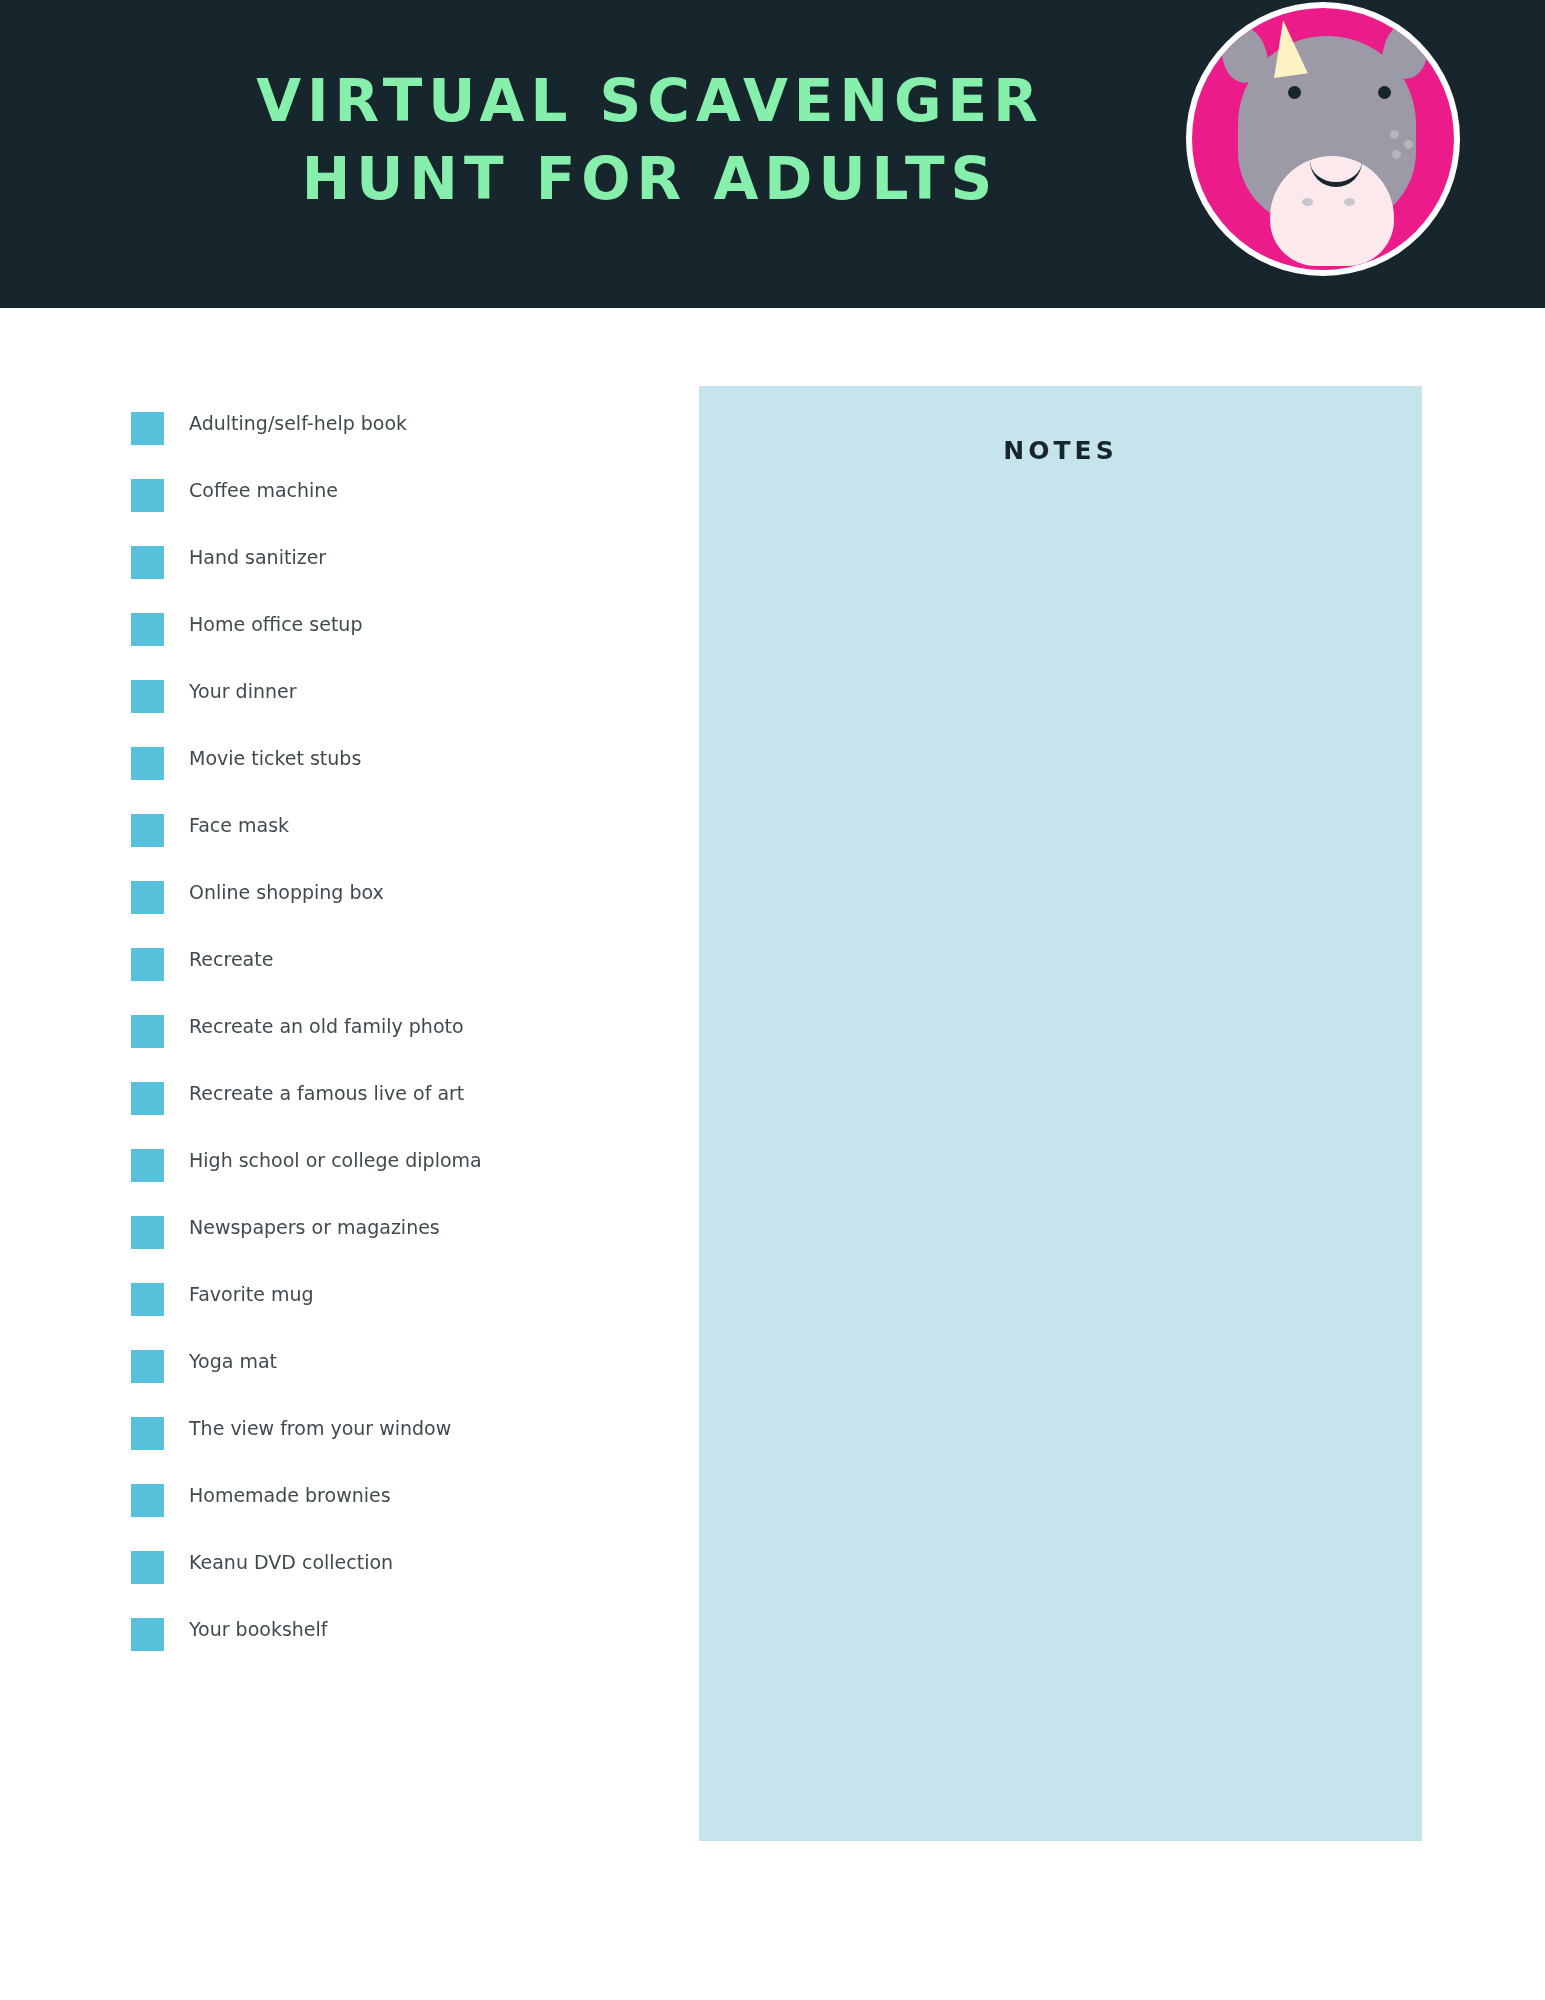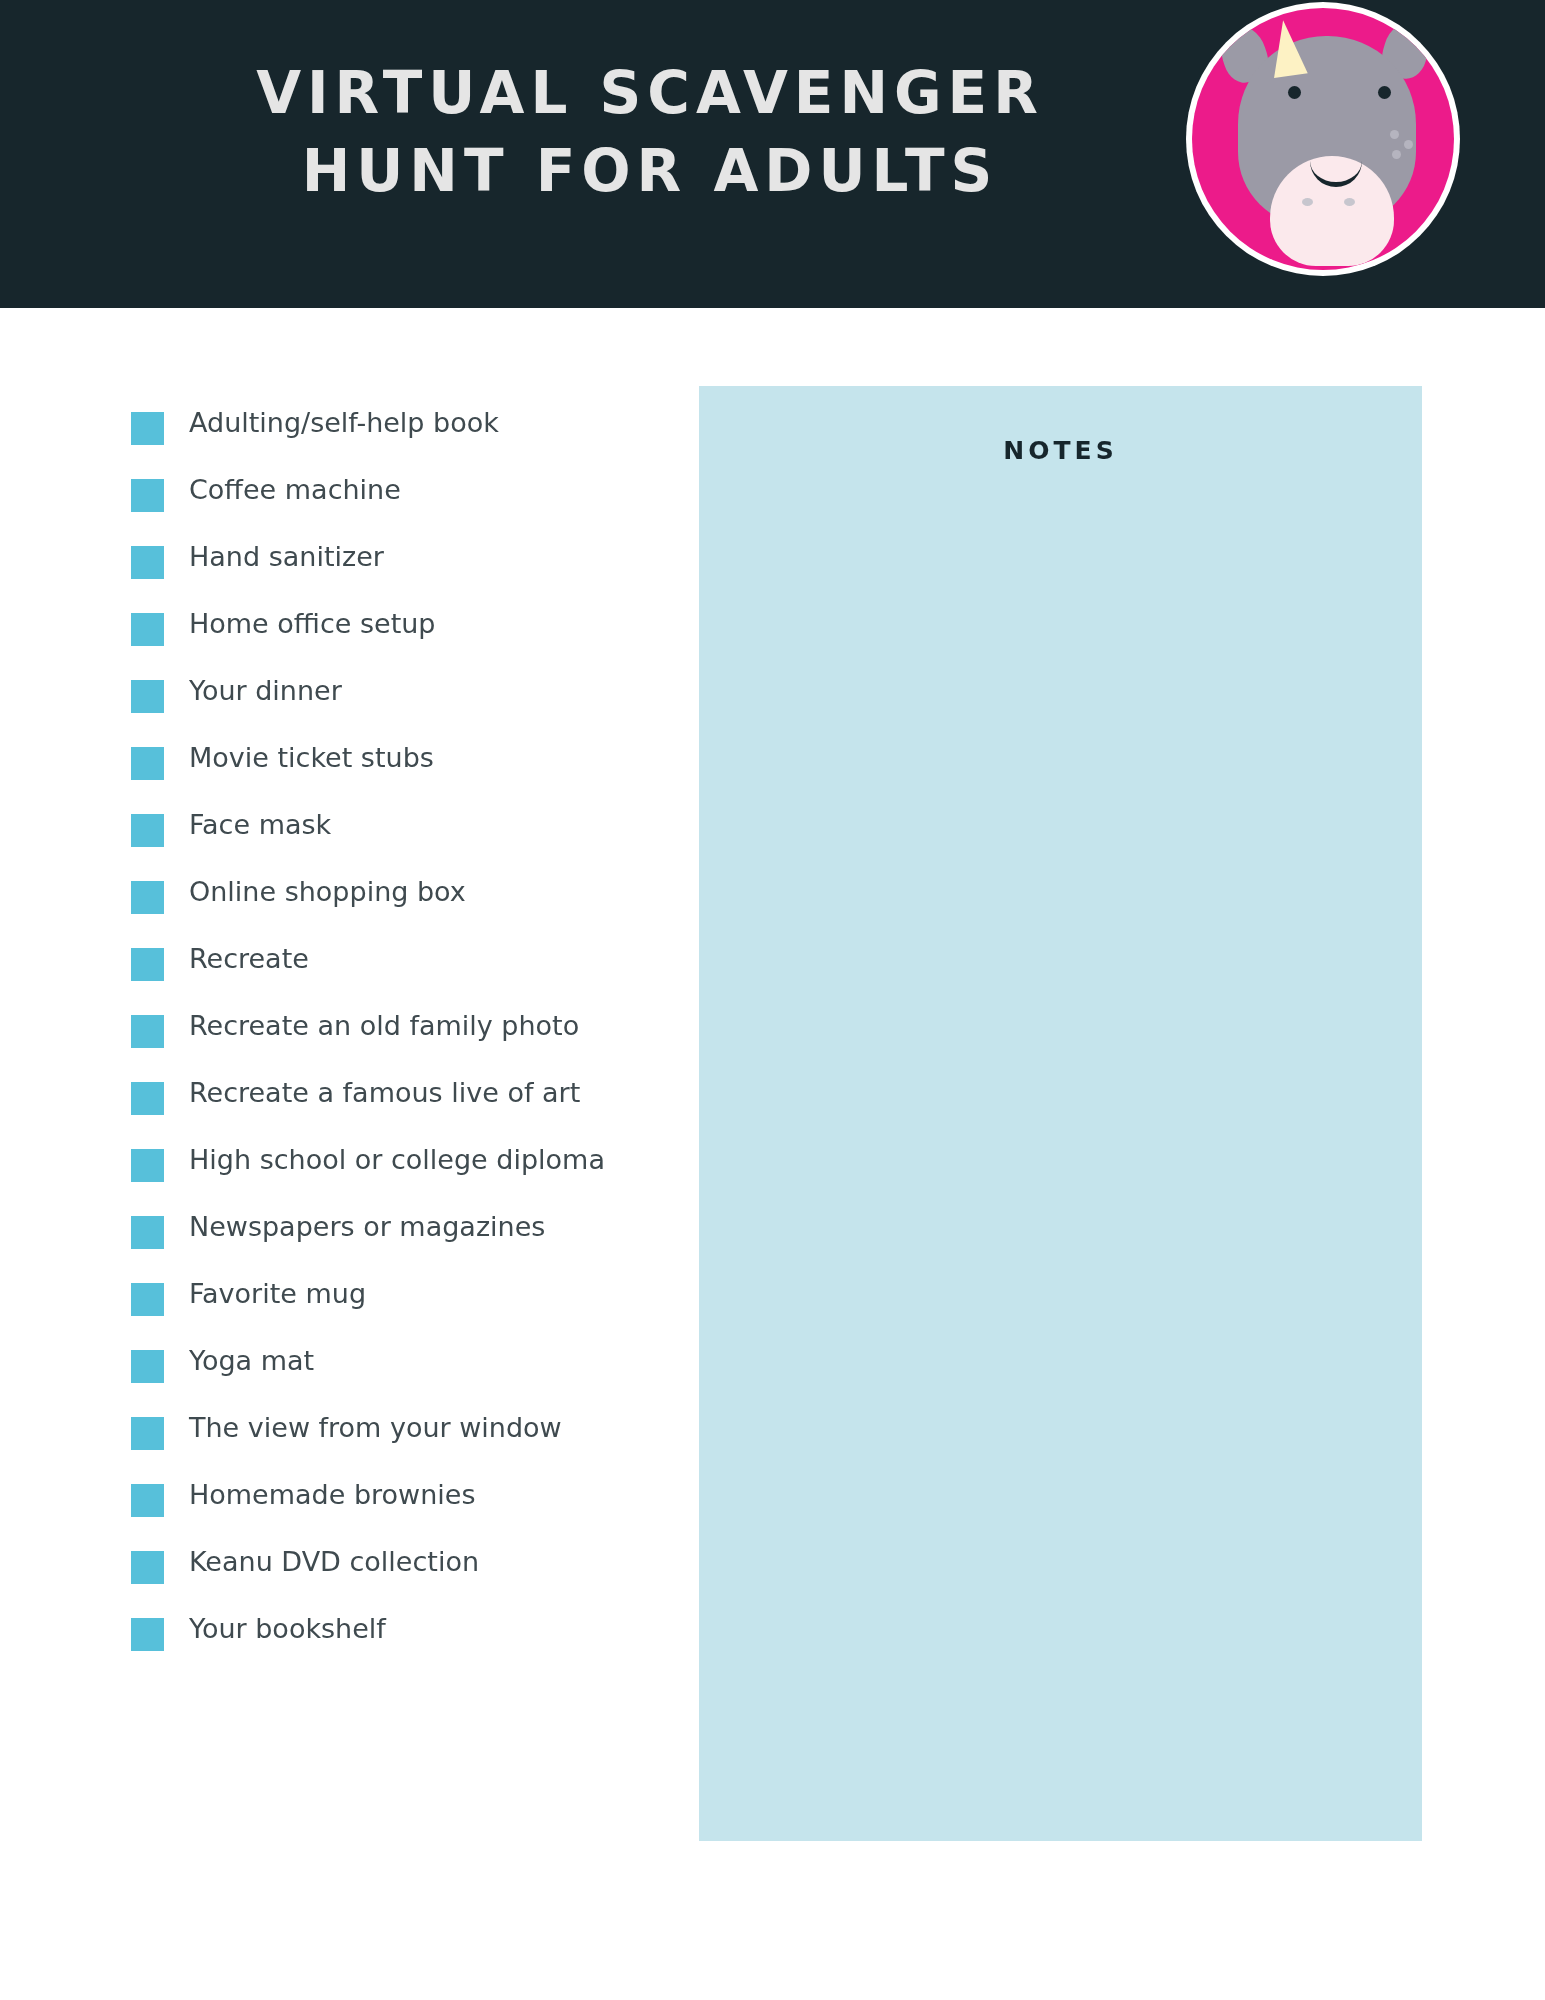--- a/index.html
+++ b/index.html
@@ -25,23 +25,23 @@
   .header {
     position: relative;
     width: 1545px;
     height: 308px;
     background: #17262c;
     box-sizing: border-box;
   }
   .header-title {
     position: absolute;
     left: 150px;
-    top: 54px;
+    top: 62px;
     width: 1000px;
-    color: #e5e5e5;
+    color: #86efac;
     font-family: "DejaVu Sans", sans-serif;
     font-weight: bold;
     font-size: 58px;
     line-height: 78px;
     letter-spacing: 6px;
     text-align: center;
     text-transform: uppercase;
   }
 
   
@@ -178,21 +178,21 @@
     flex: 0 0 auto;
     width: 33px;
     height: 33px;
     background: #57c0da;
     margin-top: 4px;
   }
   .check-label {
     margin-left: 25px;
     color: #3f4a4f;
     font-family: "DejaVu Sans", sans-serif;
-    font-size: 27px;
+    font-size: 19px;
     line-height: 62px;
     margin-top: -16px;
     white-space: pre-wrap;
   }
 
   .notes-panel {
     position: absolute;
     left: 699px;
     top: 78px;
     width: 723px;

